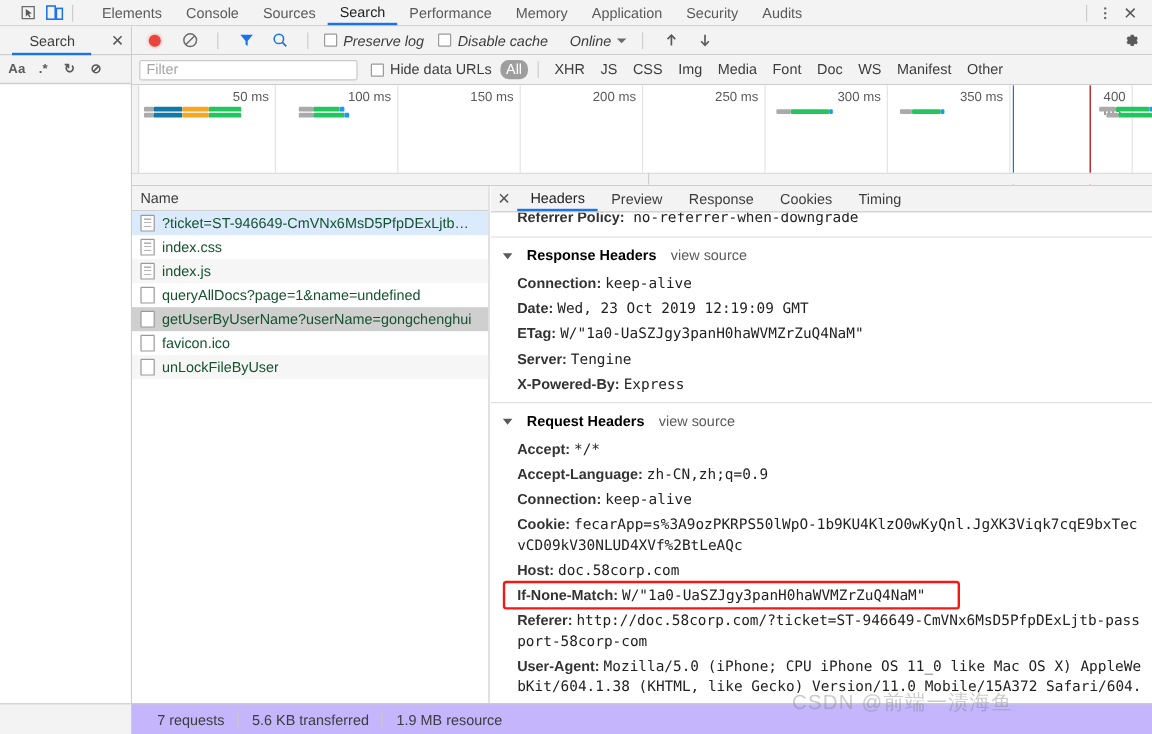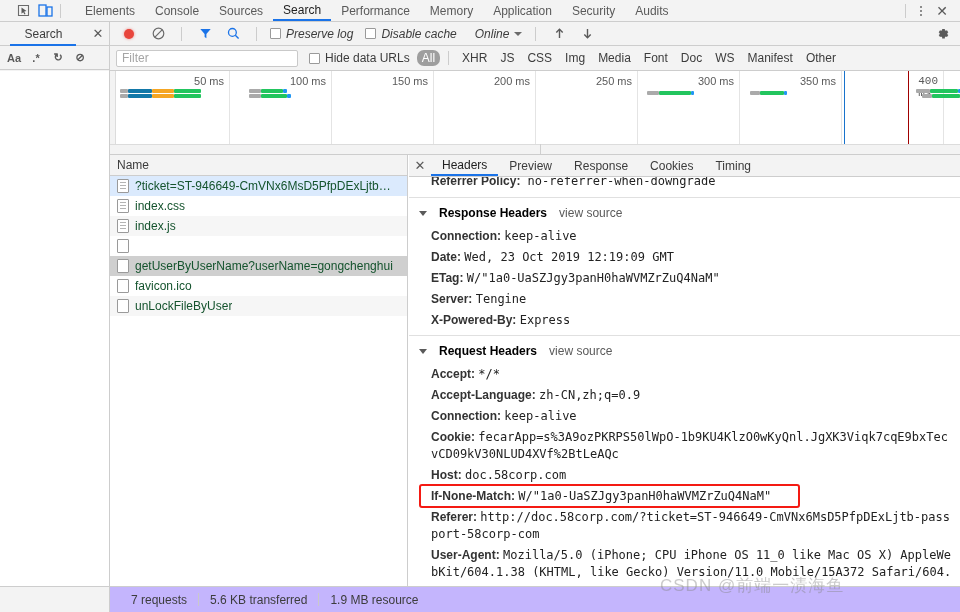--- a/index.html
+++ b/index.html
@@ -362,21 +362,21 @@
         <div class="ov-tick" style="left: 323px;">150 ms</div>
         <div class="ov-grid-line" style="left: 425px;"></div>
         <div class="ov-tick" style="left: 425px;">200 ms</div>
         <div class="ov-grid-line" style="left: 527px;"></div>
         <div class="ov-tick" style="left: 527px;">250 ms</div>
         <div class="ov-grid-line" style="left: 629px;"></div>
         <div class="ov-tick" style="left: 629px;">300 ms</div>
         <div class="ov-grid-line" style="left: 731px;"></div>
         <div class="ov-tick" style="left: 731px;">350 ms</div>
         <div class="ov-grid-line" style="left: 833px;"></div>
-        <div class="ov-tick" style="left: 833px; font-family: Liberation Mono, monospace;">400 ms</div>
+        <div class="ov-tick" style="left: 833px;">400 ms</div>
         <div class="ov-bar" style="left: 10px; top: 18px; width: 8px; background: rgb(170, 170, 170);"></div>
         <div class="ov-bar" style="left: 18px; top: 18px; width: 24px; background: rgb(18, 120, 168);"></div>
         <div class="ov-bar" style="left: 42px; top: 18px; width: 22px; background: rgb(245, 166, 35);"></div>
         <div class="ov-bar" style="left: 64px; top: 18px; width: 27px; background: rgb(34, 197, 94);"></div>
         <div class="ov-bar" style="left: 10px; top: 23px; width: 8px; background: rgb(170, 170, 170);"></div>
         <div class="ov-bar" style="left: 18px; top: 23px; width: 24px; background: rgb(18, 120, 168);"></div>
         <div class="ov-bar" style="left: 42px; top: 23px; width: 22px; background: rgb(245, 166, 35);"></div>
         <div class="ov-bar" style="left: 64px; top: 23px; width: 27px; background: rgb(34, 197, 94);"></div>
         <div class="ov-bar" style="left: 139px; top: 18px; width: 12px; background: rgb(170, 170, 170);"></div>
         <div class="ov-bar" style="left: 151px; top: 18px; width: 22px; background: rgb(34, 197, 94);"></div>
@@ -414,20 +414,21 @@
         <div class="rl-row">
           <span class="rl-icon doc"></span>
           <span class="rl-name">index.css</span>
         </div>
         <div class="rl-row odd">
           <span class="rl-icon doc"></span>
           <span class="rl-name">index.js</span>
         </div>
         <div class="rl-row">
           <span class="rl-icon"></span>
+          <span class="rl-name">queryAllDocs?page=1&amp;name=undefined</span>
         </div>
         <div class="rl-row hover">
           <span class="rl-icon"></span>
           <span class="rl-name">getUserByUserName?userName=gongchenghui</span>
         </div>
         <div class="rl-row">
           <span class="rl-icon"></span>
           <span class="rl-name">favicon.ico</span>
         </div>
         <div class="rl-row odd">

